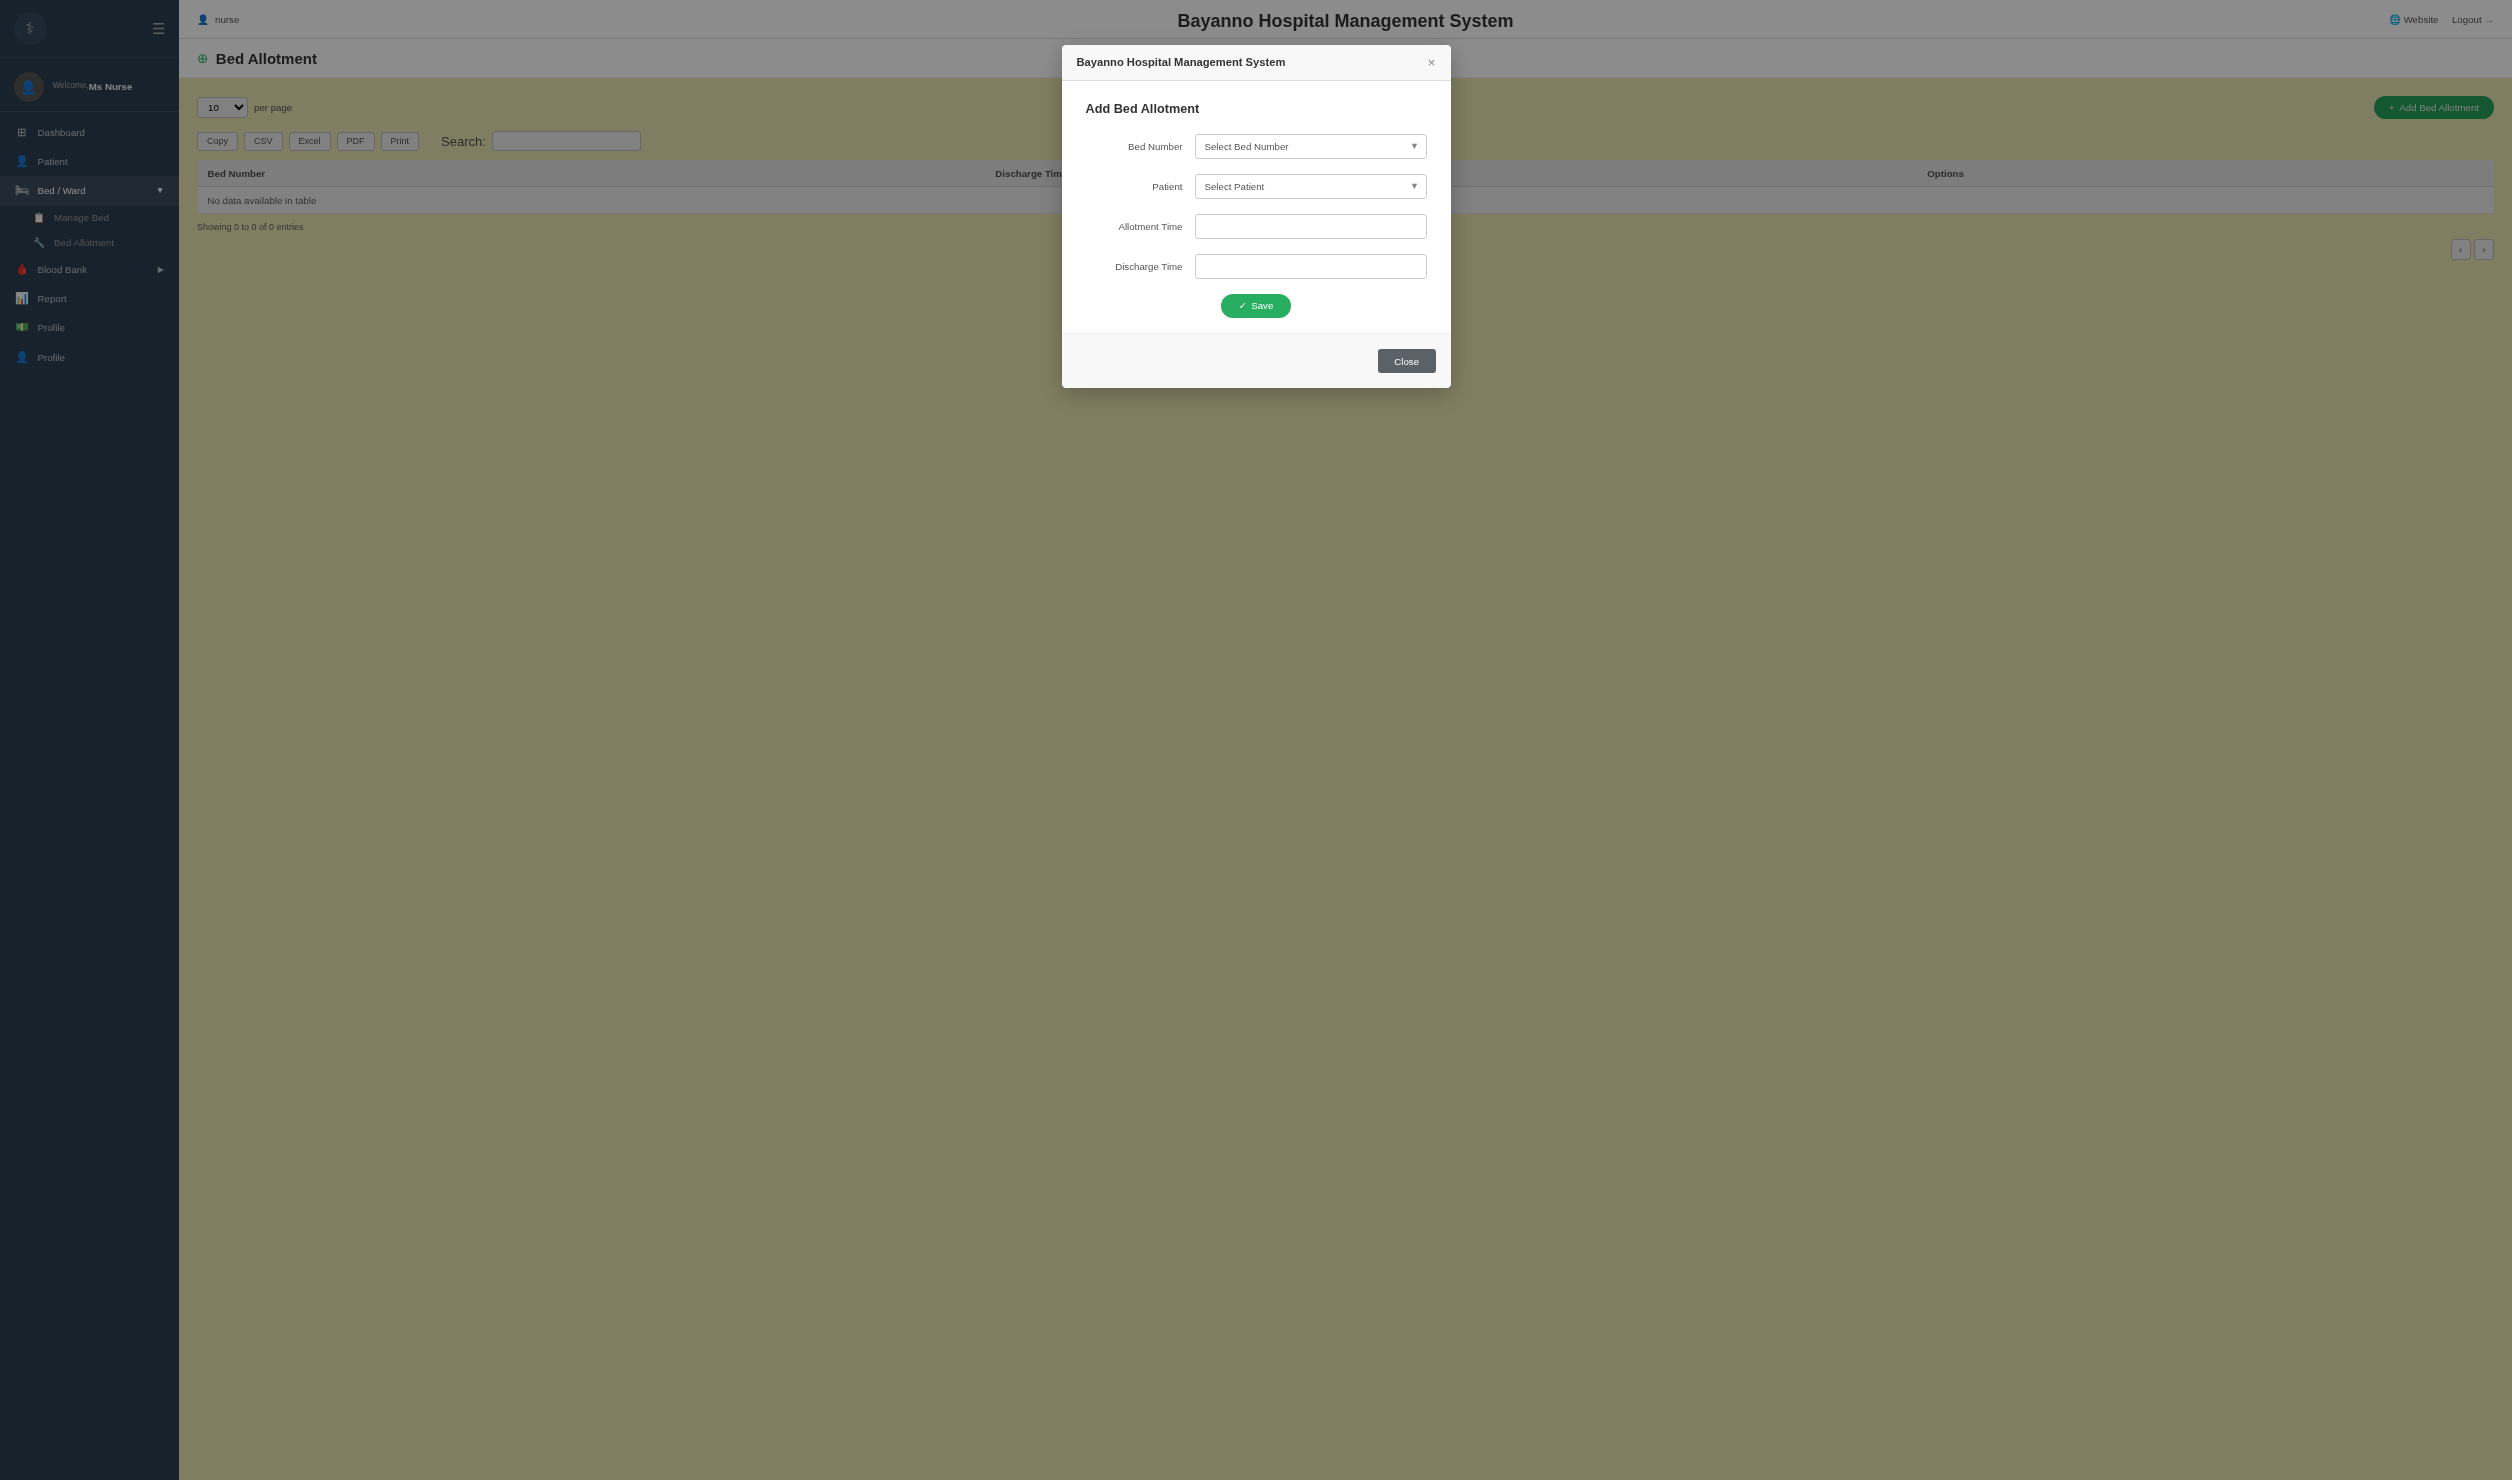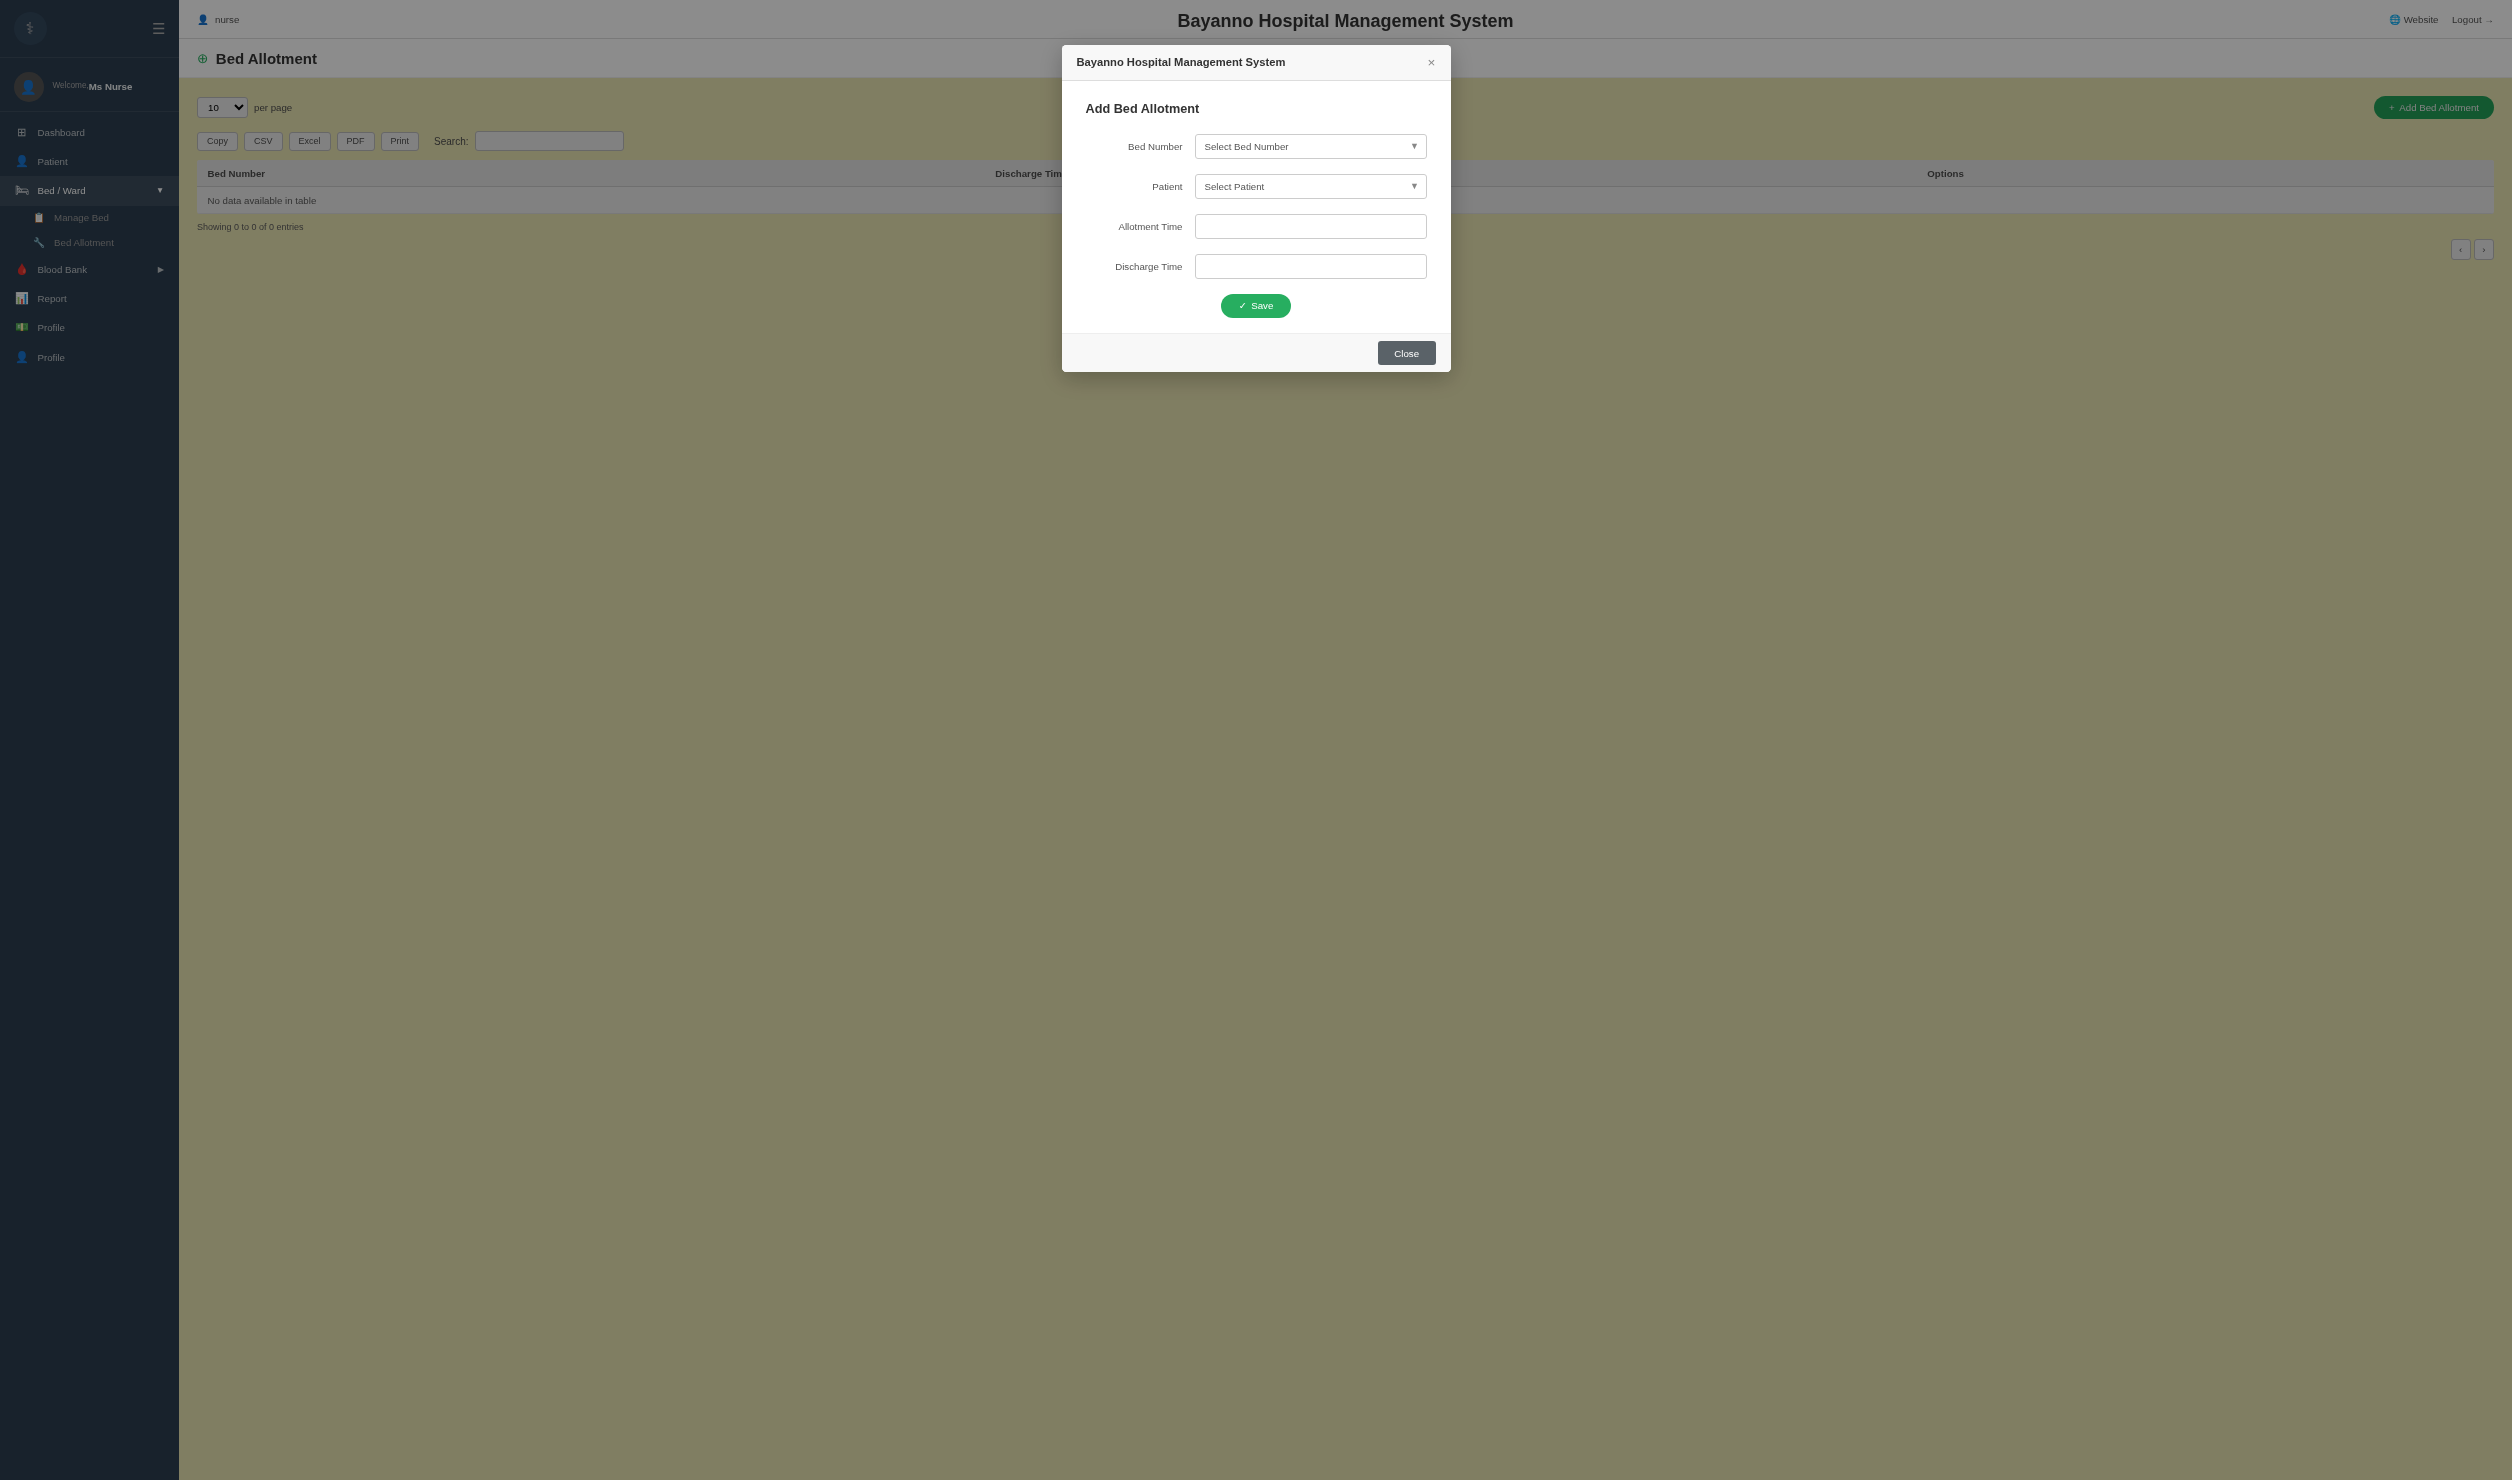--- a/index.html
+++ b/index.html
@@ -121,21 +121,21 @@
       padding: 6px 15px; font-size: 9.7px; cursor: pointer; display: flex; align-items: center; gap: 4.5px;
     }
 
     .export-search-row {
       display: flex; align-items: center; gap: 6px; flex-wrap: wrap; margin-bottom: 9px;
     }
     .btn-export {
       border: 0.7px solid #ccc; background: #fff; border-radius: 3px;
       padding: 3.7px 9px; font-size: 9px; cursor: pointer; color: #555;
     }
-    .search-label { font-size: 10px; color: #555; margin-left: 9px; }
+    .search-label { font-size: 13px; color: #555; margin-left: 16px; }
     .search-input {
       border: 0.7px solid #ccc; border-radius: 3px; padding: 3.7px 7.5px; font-size: 9.7px;
       background: #fff;
     }
 
     .data-table { width: 100%; border-collapse: collapse; background: #fff; border-radius: 3px; overflow: hidden; }
     .data-table th {
       background: #f8f8f8; border-bottom: 1.5px solid #ddd;
       padding: 7.5px 10.5px; text-align: left; font-size: 9.7px; font-weight: 600; color: #555;
     }
@@ -178,21 +178,21 @@
       padding: 10.5px 15px;
       display: flex; align-items: center; justify-content: space-between;
     }
     .modal-title { font-size: 11.2px; font-weight: 600; color: #333; }
     .modal-close {
       background: none; border: none; font-size: 13.5px; color: #888; cursor: pointer;
       line-height: 1;
     }
     .modal-body { padding: 21px 24px 15px; }
     .modal-footer {
-      padding: 7px 15px;
+      padding: 15px 15px;
       border-top: 0.7px solid #eee;
       display: flex; justify-content: flex-end;
       background: #f8f8f8;
     }
 
     .form-group {
       display: flex; align-items: center; margin-bottom: 15px; gap: 12px;
     }
     .form-label {
       width: 97px; flex-shrink: 0;

